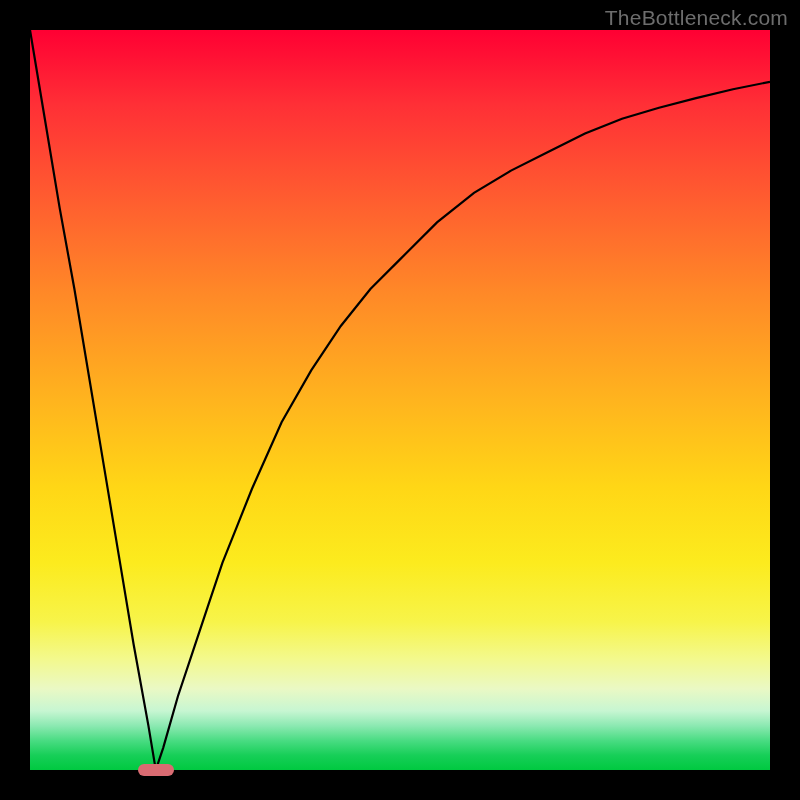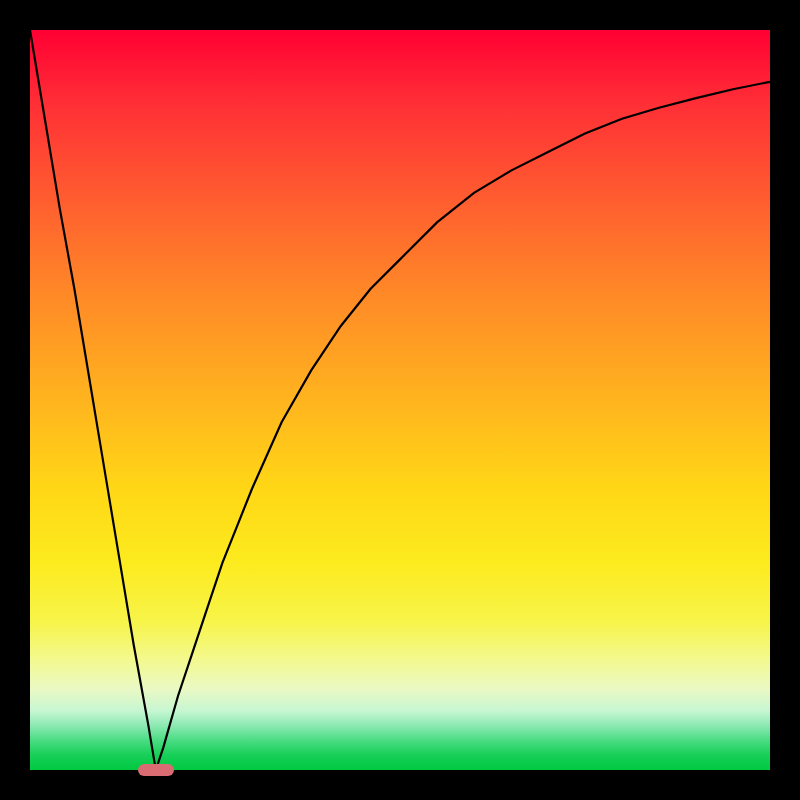--- a/index.html
+++ b/index.html
@@ -72,14 +72,15 @@
   <div class="plot">
 
     <svg class="curve-svg" viewBox="0 0 740 740" preserveAspectRatio="none">
       <path fill="none" stroke="#000" stroke-width="2.2" d="M0.00 0.00 L14.80 88.80 L29.60 177.60 L44.40 259.00 L59.20 347.80 L74.00 436.60 L88.80 525.40 L103.60 614.20 L118.40 695.60 L125.80 740.00 L133.20 717.80 L148.00 666.00 L162.80 621.60 L177.60 577.20 L192.40 532.80 L207.20 495.80 L222.00 458.80 L251.60 392.20 L281.20 340.40 L310.80 296.00 L340.40 259.00 L370.00 229.40 L407.00 192.40 L444.00 162.80 L481.00 140.60 L518.00 122.10 L555.00 103.60 L592.00 88.80 L629.00 77.70 L666.00 68.08 L703.00 59.20 L740.00 51.80"></path>
     </svg>
 
     <div class="marker" style="left: 125.8px; top: 740px; background: rgb(217, 107, 114);"></div>
 
   </div>
 
+  <div class="watermark">TheBottleneck.com</div>
 
 </div>
 
 </body></html>

